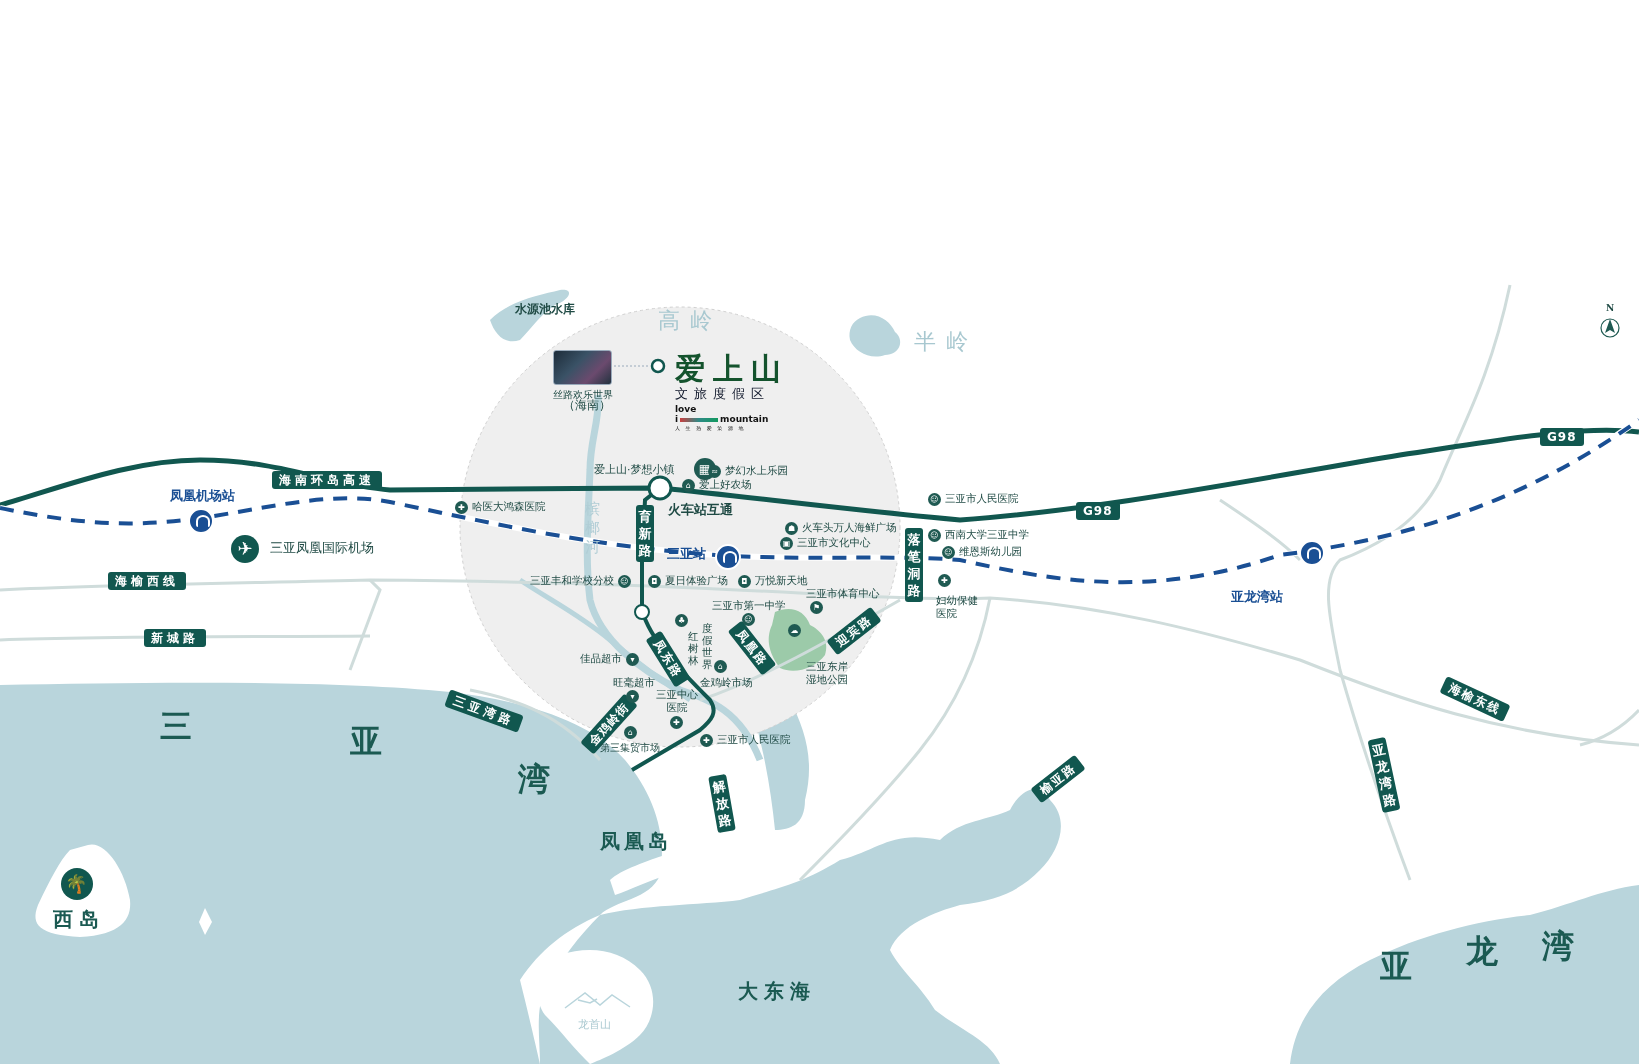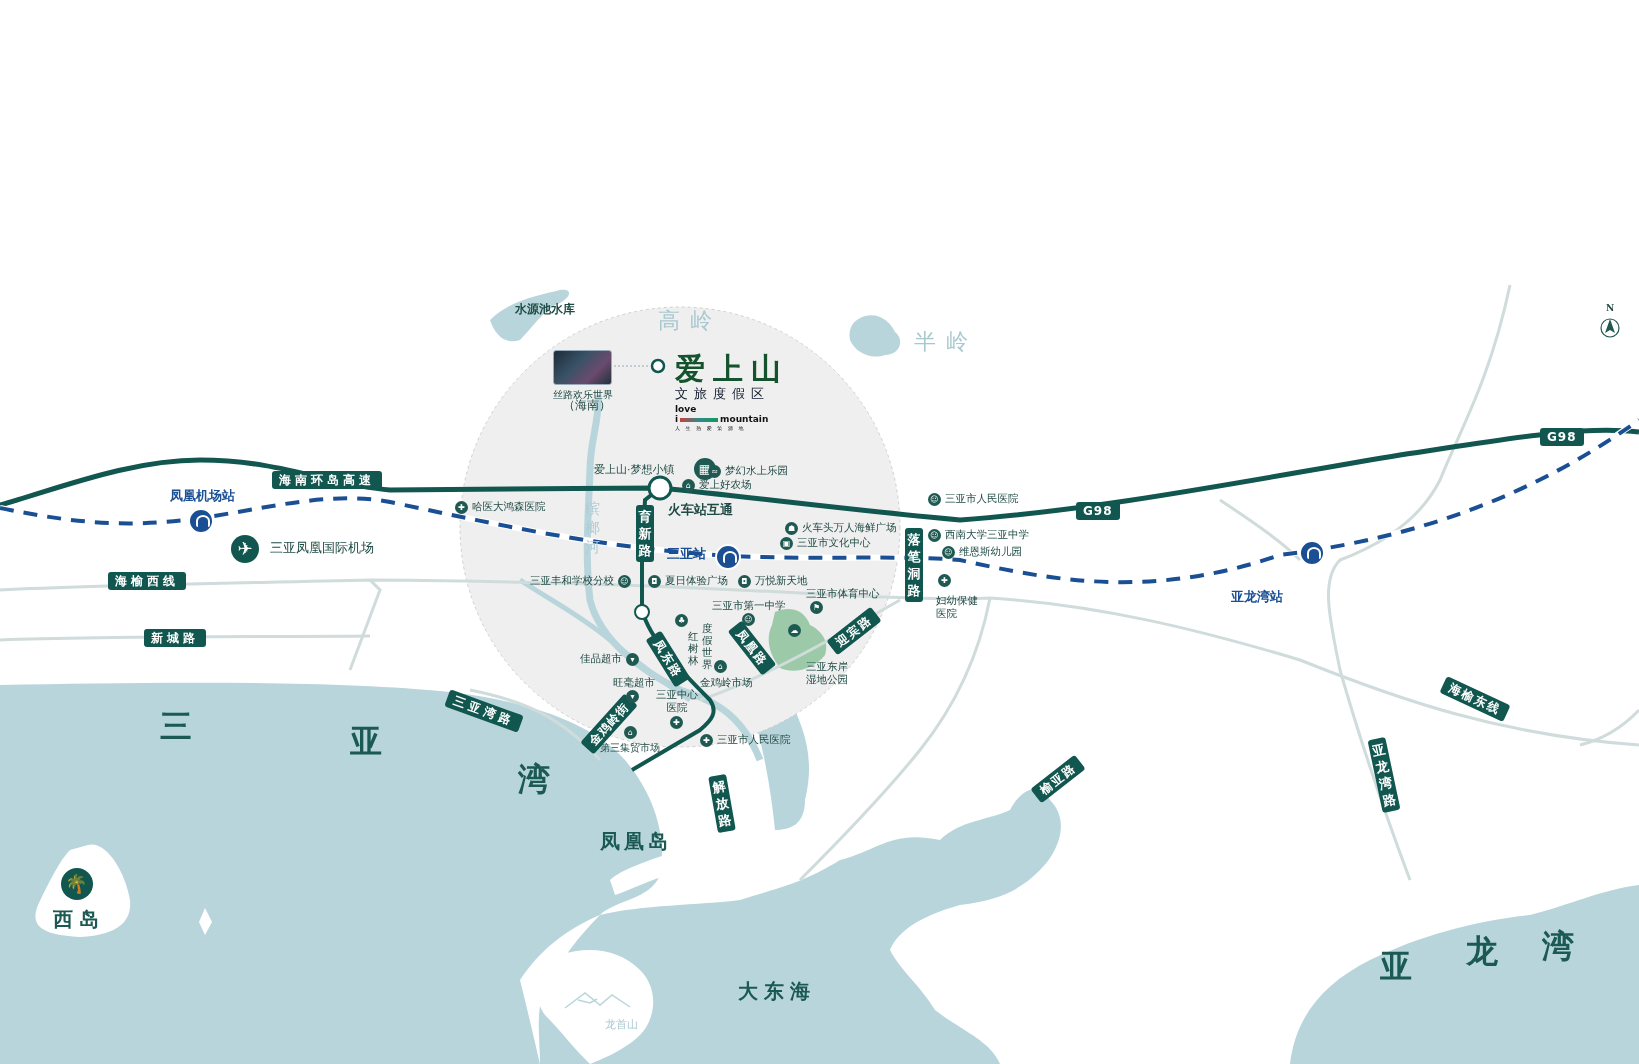--- a/index.html
+++ b/index.html
@@ -239,13 +239,13 @@
 <div class="sea" style="left:350px;top:720px;font-size:32px;">亚</div>
 <div class="sea" style="left:518px;top:758px;font-size:32px;">湾</div>
 <div class="sea" style="left:600px;top:828px;font-size:20px;letter-spacing:4px;">凤凰岛</div>
 <div class="sea" style="left:738px;top:978px;font-size:20px;letter-spacing:6px;">大东海</div>
 <div class="sea" style="left:1380px;top:945px;font-size:32px;">亚</div>
 <div class="sea" style="left:1466px;top:930px;font-size:32px;">龙</div>
 <div class="sea" style="left:1542px;top:925px;font-size:32px;">湾</div>
 
 <div style="position:absolute;left:61px;top:868px;width:32px;height:32px;border-radius:50%;background:#11574f;color:#fff;text-align:center;line-height:32px;font-size:18px;">🌴</div>
 <div class="sea" style="left:53px;top:906px;font-size:20px;letter-spacing:6px;">西岛</div>
-<div class="lbl" style="left:605px;top:1018px;font-size:11px;color:#a8c8d0;">龙首山</div>
+<div class="lbl" style="left:578px;top:1018px;font-size:11px;color:#a8c8d0;">龙首山</div>
 
 </body></html>

